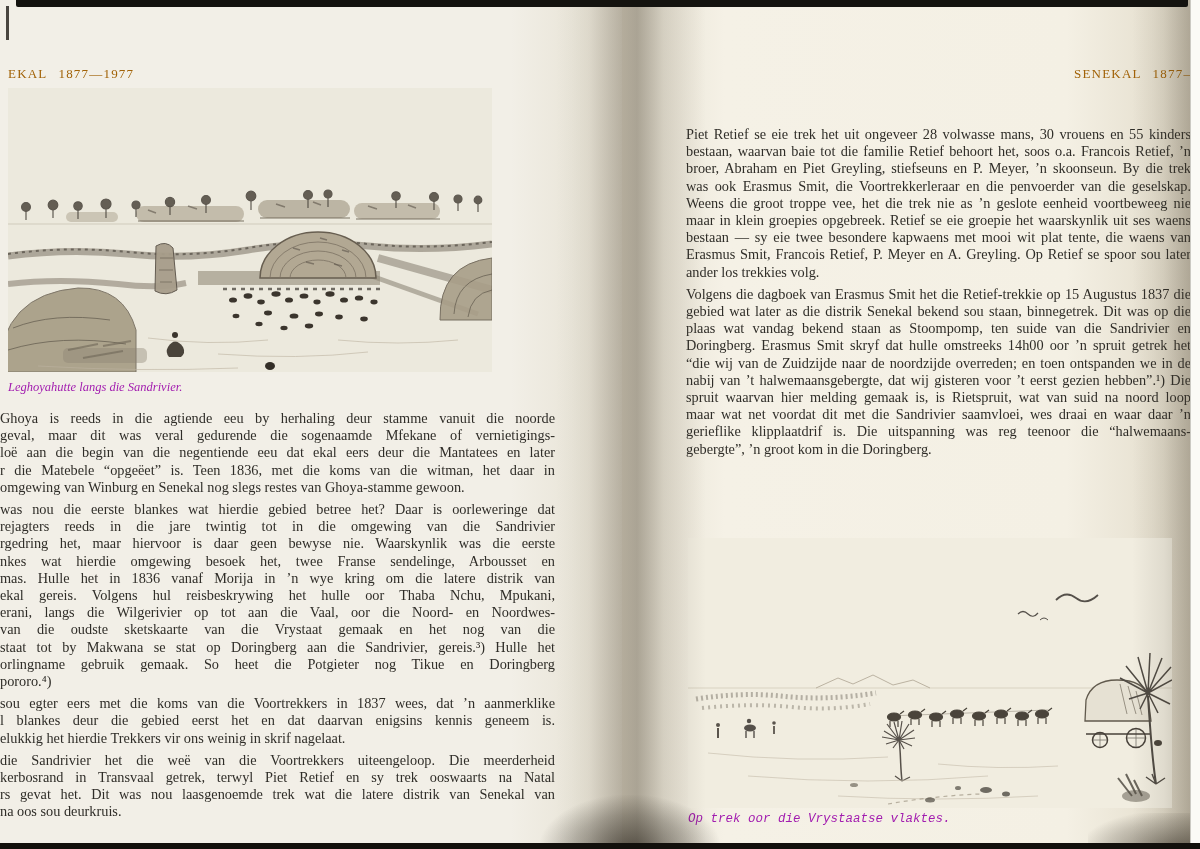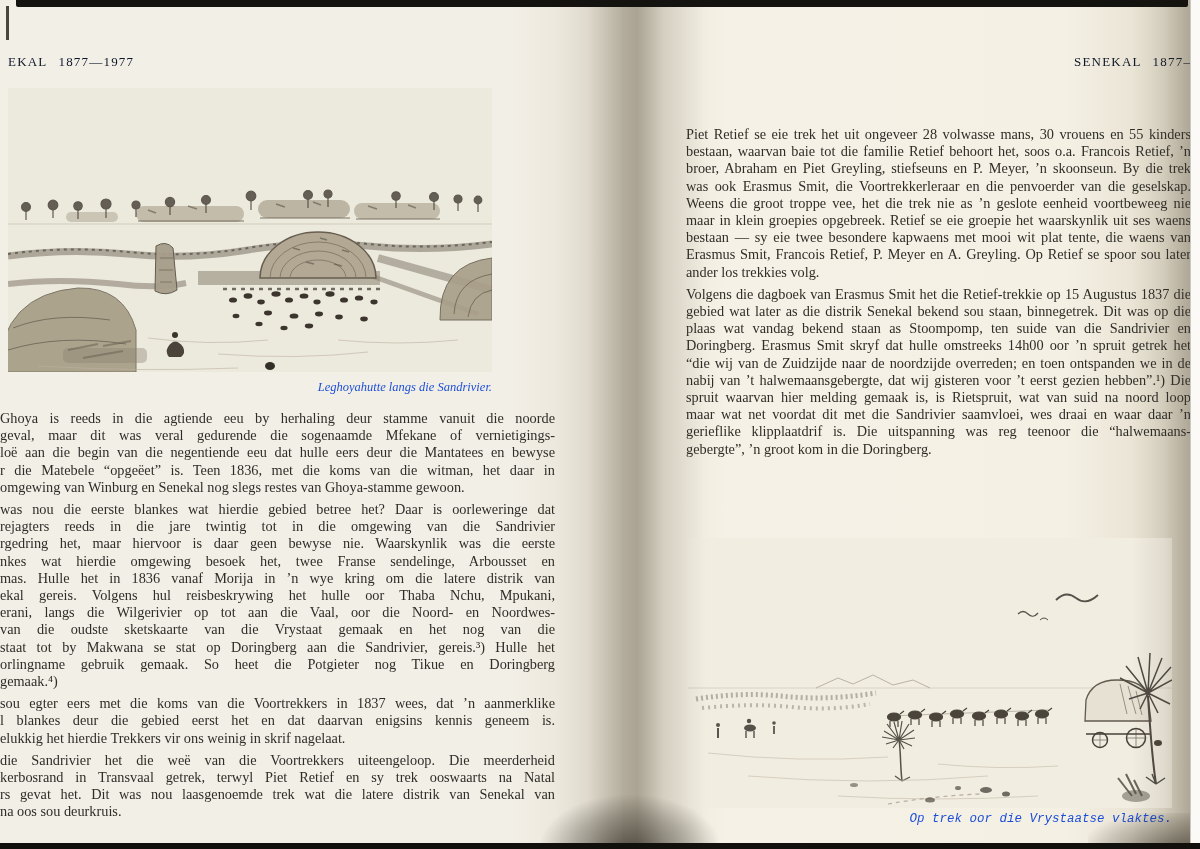--- a/index.html
+++ b/index.html
@@ -31,31 +31,31 @@
   }
   .br-corner{
     left:1088px;top:813px;width:104px;height:36px;pointer-events:none;
     background:radial-gradient(ellipse at 85% 100%,rgba(35,29,20,.55) 0%,rgba(35,29,20,.18) 55%,rgba(35,29,20,0) 78%);
   }
   .edge-shadow-right{
     left:1132px;top:0;width:58px;height:849px;pointer-events:none;
     background:linear-gradient(90deg,rgba(70,60,45,0) 0%,rgba(70,60,45,.10) 55%,rgba(70,60,45,.28) 100%);
   }
   .running-header{
-    font-size:13px;letter-spacing:1.2px;word-spacing:7px;color:#0f172a;white-space:nowrap;
+    font-size:13px;letter-spacing:1.2px;word-spacing:7px;color:#a16207;white-space:nowrap;margin-top:12px;
   }
   .hdr-left{left:8px;top:54px;}
   .hdr-right{left:1074px;top:54px;}
   .body-text{font-size:14.3px;line-height:17.2px;color:#2f2d28;}
   .text-left{left:0;top:410px;width:555px;font-family:Liberation Serif, serif;}
   .text-right{left:686px;top:126px;width:505px;}
   .para{margin:0 0 5px 0;}
   .tline{text-align:justify;text-align-last:justify;white-space:normal;}
   .tline.last{text-align-last:left;}
-  .caption{font-style:italic;font-size:12.5px;color:#1d4ed8;text-align:right;}
+  .caption{font-style:italic;font-size:12.5px;color:#a21caf;text-align:left;}
   .cap-left{left:8px;top:380px;width:484px;}
   .cap-right{left:688px;top:812px;width:484px;font-family:Liberation Mono, monospace;}
   .illo{display:block;}
   .illo-left{left:8px;top:88px;}
   .illo-right{left:688px;top:538px;}
 </style>
 </head>
 <body>
 
 <div class="abs page-left"></div>
@@ -171,36 +171,36 @@
     <path d="M140 250 q60 8 120 2 M210 266 q80 6 150 -2 M30 278 q100 6 200 2 M330 252 q60 6 120 0" stroke="#bcb2a0" stroke-width="1" opacity="0.6"></path>
     <ellipse cx="262" cy="278" rx="5" ry="4" fill="#332e27"></ellipse>
   </g>
 </svg>
 <div class="abs caption cap-left">Leghoyahutte langs die Sandrivier.</div>
 
 <div class="abs body-text text-left">
     <div class="para">
       <div class="tline">Ghoya is reeds in die agtiende eeu by herhaling deur stamme vanuit die noorde</div>
       <div class="tline">geval, maar dit was veral gedurende die sogenaamde Mfekane of vernietigings-</div>
-      <div class="tline">loë aan die begin van die negentiende eeu dat hulle eers deur die Mantatees en bewyse</div>
+      <div class="tline">loë aan die begin van die negentiende eeu dat ekal eers deur die Mantatees en later</div>
       <div class="tline">r die Matebele “opgeëet” is. Teen 1836, met die koms van die witman, het daar in</div>
       <div class="tline last">omgewing van Winburg en Senekal nog slegs restes van Ghoya-stamme gewoon.</div>
     </div>
     <div class="para">
       <div class="tline">was nou die eerste blankes wat hierdie gebied betree het? Daar is oorleweringe dat</div>
       <div class="tline">rejagters reeds in die jare twintig tot in die omgewing van die Sandrivier</div>
       <div class="tline">rgedring het, maar hiervoor is daar geen bewyse nie. Waarskynlik was die eerste</div>
       <div class="tline">nkes wat hierdie omgewing besoek het, twee Franse sendelinge, Arbousset en</div>
       <div class="tline">mas. Hulle het in 1836 vanaf Morija in ’n wye kring om die latere distrik van</div>
       <div class="tline">ekal gereis. Volgens hul reisbeskrywing het hulle oor Thaba Nchu, Mpukani,</div>
       <div class="tline">erani, langs die Wilgerivier op tot aan die Vaal, oor die Noord- en Noordwes-</div>
       <div class="tline">van die oudste sketskaarte van die Vrystaat gemaak en het nog van die</div>
       <div class="tline">staat tot by Makwana se stat op Doringberg aan die Sandrivier, gereis.³) Hulle het</div>
       <div class="tline">orlingname gebruik gemaak. So heet die Potgieter nog Tikue en Doringberg</div>
-      <div class="tline last">gemaak.⁴)</div>
+      <div class="tline last">pororo.⁴)</div>
     </div>
     <div class="para">
       <div class="tline">sou egter eers met die koms van die Voortrekkers in 1837 wees, dat ’n aanmerklike</div>
       <div class="tline">l blankes deur die gebied eerst het en dat daarvan enigsins kennis geneem is.</div>
       <div class="tline last">elukkig het hierdie Trekkers vir ons weinig in skrif nagelaat.</div>
     </div>
     <div class="para">
       <div class="tline">die Sandrivier het die weë van die Voortrekkers uiteengeloop. Die meerderheid</div>
       <div class="tline">kerbosrand in Transvaal getrek, terwyl Piet Retief en sy trek ooswaarts na Natal</div>
       <div class="tline">rs gevat het. Dit was nou laasgenoemde trek wat die latere distrik van Senekal van</div>

